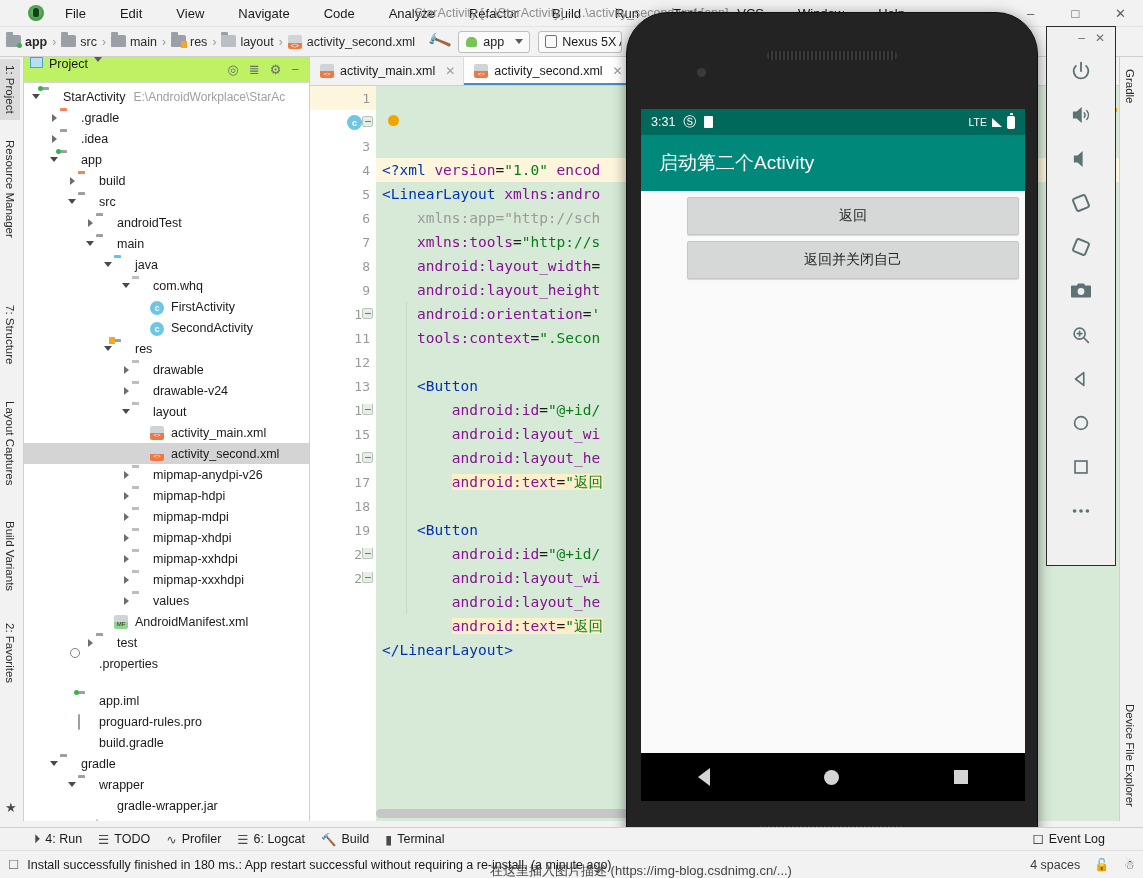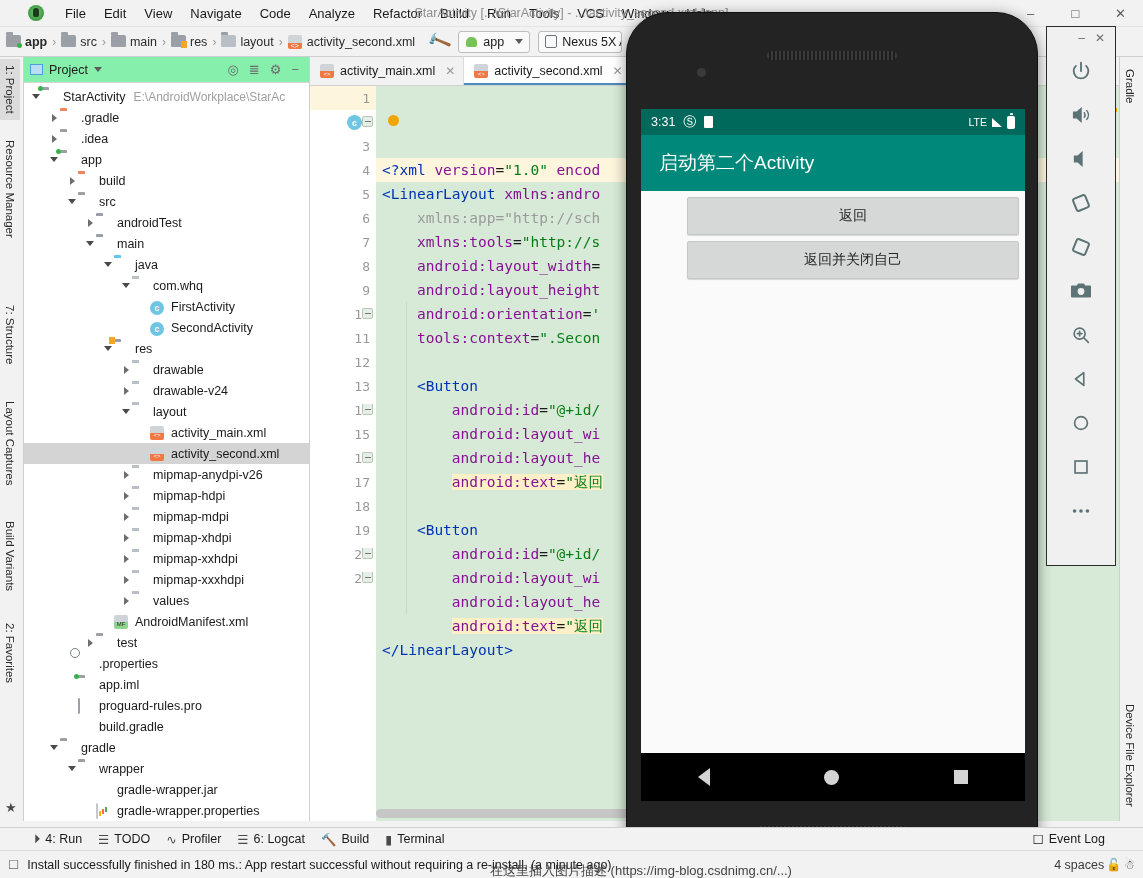--- a/index.html
+++ b/index.html
@@ -22,21 +22,21 @@
   .app-logo {
     width: 16px; height: 16px; margin-left: 28px; margin-right: 12px;
     border-radius: 50%;
     background: radial-gradient(circle at 50% 45%, #7bc67b 0%, #43a047 60%, #2e7d32 100%);
     position: relative; flex: none;
   }
   .app-logo::after {
     content: ""; position: absolute; left: 5px; top: 3px; width: 6px; height: 9px;
     border-radius: 3px 3px 2px 2px; background: #1b3a1b;
   }
-  .menu { display: flex; align-items: center; gap: 0px; text-align: right; }
+  .menu { display: flex; align-items: center; gap: 16px; text-align: right; }
   .menu-item {
     padding: 3px 9px; font-size: 13px; color: #1a1a1a; white-space: nowrap;
     font-family: "Liberation Sans", sans-serif;
   }
   .win-title {
     position: absolute; left: 0; right: 0; text-align: center;
     font-size: 12.5px; color: #8d8d8d; pointer-events: none;
   }
   .win-buttons {
     position: absolute; right: 0; top: 0; height: 27px; display: flex; align-items: center;
@@ -100,22 +100,22 @@
     background: #f2f2f2; border-left: 1px solid #cfcfcf;
   }
 
   
   .project-panel {
     position: absolute; left: 24px; top: 57px; width: 286px; bottom: 57px;
     background: #fff; border-right: 1px solid #cfcfcf;
     display: flex; flex-direction: column;
   }
   .panel-head {
-    height: 26px; background: #86efac; border-bottom: 1px solid #d7d7d7;
-    display: flex; align-items: center; padding: 0 6px; flex: none;
+    height: 26px; background: #bef264; border-bottom: 1px solid #d7d7d7;
+    display: flex; padding: 0 6px; flex: none;
   }
   .panel-title { font-size: 12.5px; margin-left: 6px; }
   .panel-sq { width: 13px; height: 11px; border: 1.6px solid #4aa3d8; background: #b9ddf1; }
   .caret-down { width: 0; height: 0; border-left: 4px solid transparent; border-right: 4px solid transparent; border-top: 5px solid #5a5a5a; margin-left: 6px; }
   .panel-icons { margin-left: auto; display: flex; align-items: center; gap: 10px; color: #6c6c6c; font-size: 13px; padding-right: 4px;}
   .tree { flex: 1; overflow: hidden; padding-top: 3px; font-size: 12.5px; position: relative; }
   .trow { height: 21px; display: flex; align-items: center; white-space: nowrap; }
   .trow.sel { background: #d4d4d4; }
   .arrow { width: 12px; flex: none; display:flex; align-items:center; justify-content:center; }
   .arrow.r { }
@@ -283,21 +283,21 @@
     position: absolute; left: 0; bottom: 28px; width: 1143px; height: 23px;
     background: #f2f2f2; border-top: 1px solid #cfcfcf;
     display: flex; align-items: center; gap: 16px; padding-left: 34px; font-size: 12.5px;
   }
   .twitem { display: flex; align-items: center; gap: 5px; color: #1a1a1a; }
   .statusline {
     position: absolute; left: 0; bottom: 0; width: 1143px; height: 28px;
     background: #f2f2f2; border-top: 1px solid #dcdcdc;
     display: flex; align-items: center; padding: 0 8px; font-size: 12.5px; gap: 8px;
   }
-  .sl-right { margin-left: auto; display: flex; align-items: center; gap: 2px; color: #3a3a3a; }
+  .sl-right { margin-left: auto; display: flex; align-items: center; gap: 14px; color: #3a3a3a; }
   .behind-text {
     position: absolute; left: 490px; bottom: -2px; font-size: 13px; color: #3a3a3a; white-space: nowrap;
     opacity: 0.95;
   }
 </style>
 </head>
 <body>
 
 <div id="root">
 
@@ -558,21 +558,21 @@
         <div class="trow" style="padding-left: 60px;">
           <span class="arrow r"></span>
           <span class="tico"><span class="f-grey"></span></span>
           <span class="tlabel">test</span>
         </div>
         <div class="trow" style="padding-left: 42px;">
           <span class="arrow "></span>
           <span class="tico"><span class="gi-ic"></span></span>
           <span class="tlabel">.properties</span>
         </div>
-        <div class="trow" style="padding-left: 42px;">
+        <div class="trow" style="padding-left: 42px; margin-top: 16px;">
           <span class="arrow "></span>
           <span class="tico"><span class="f-module f-dot"></span></span>
           <span class="tlabel">app.iml</span>
         </div>
         <div class="trow" style="padding-left: 42px;">
           <span class="arrow "></span>
           <span class="tico"><span class="pro-ic"></span></span>
           <span class="tlabel">proguard-rules.pro</span>
         </div>
         <div class="trow" style="padding-left: 42px;">

